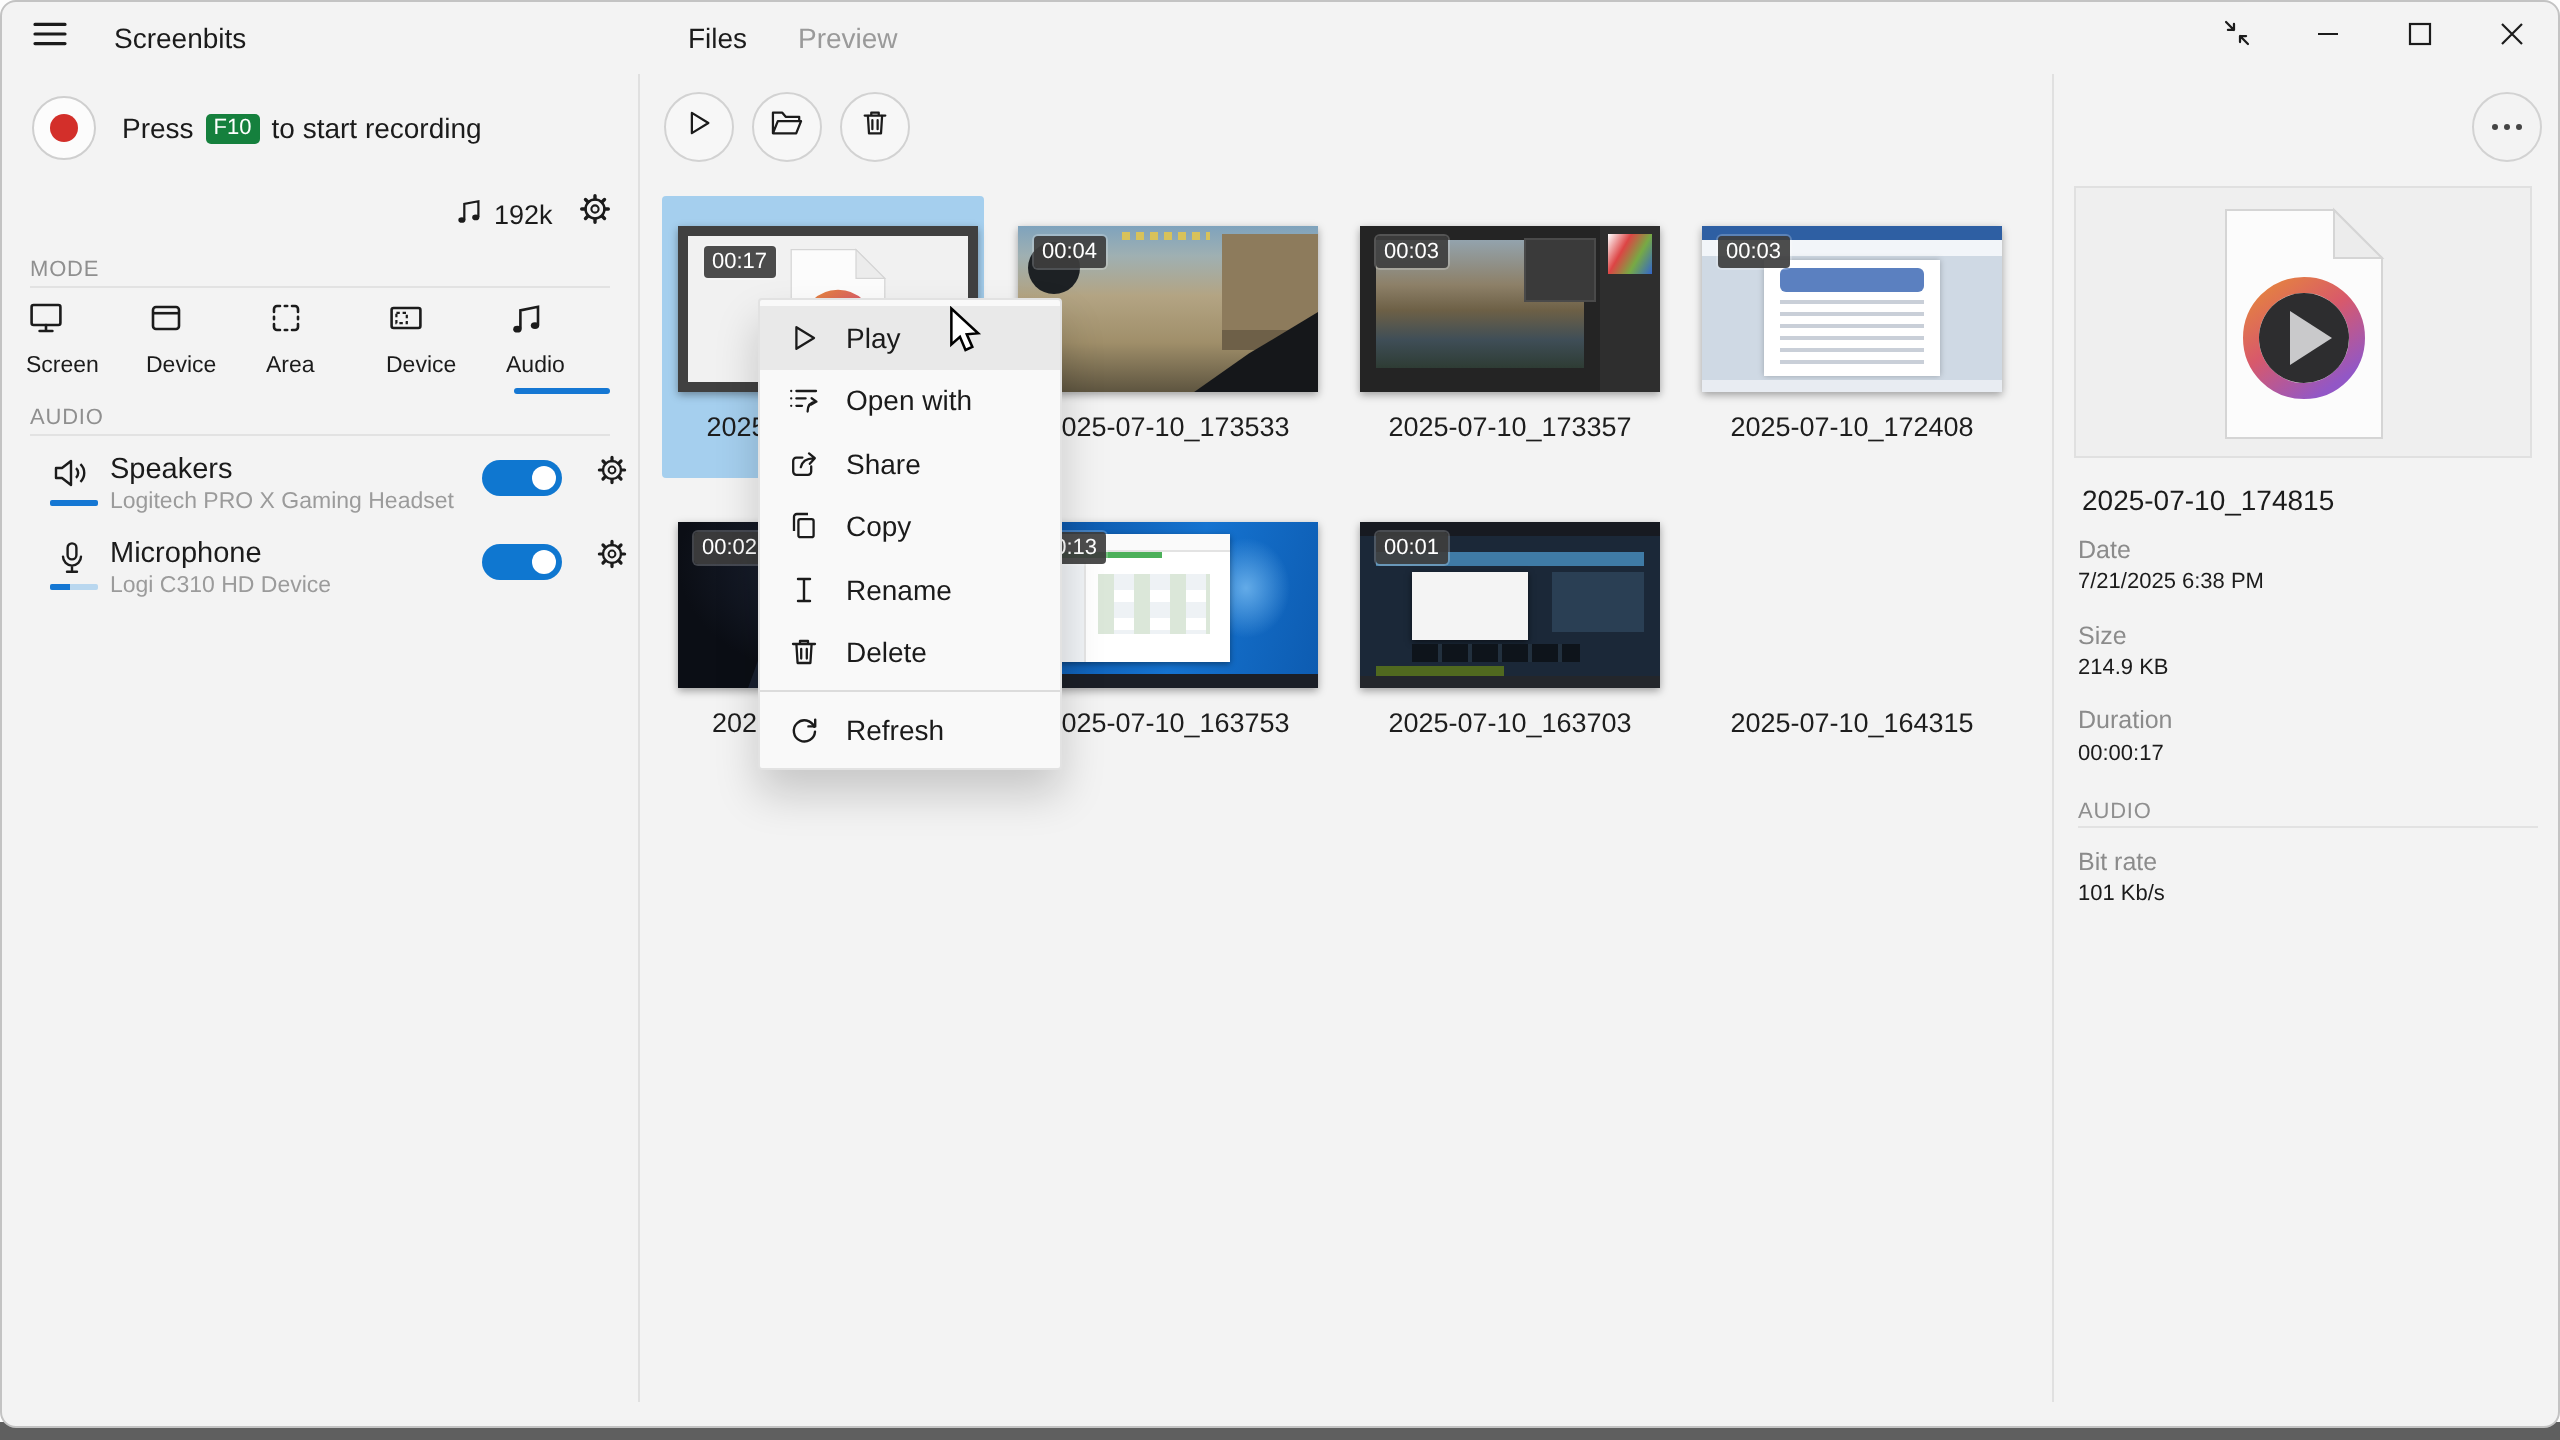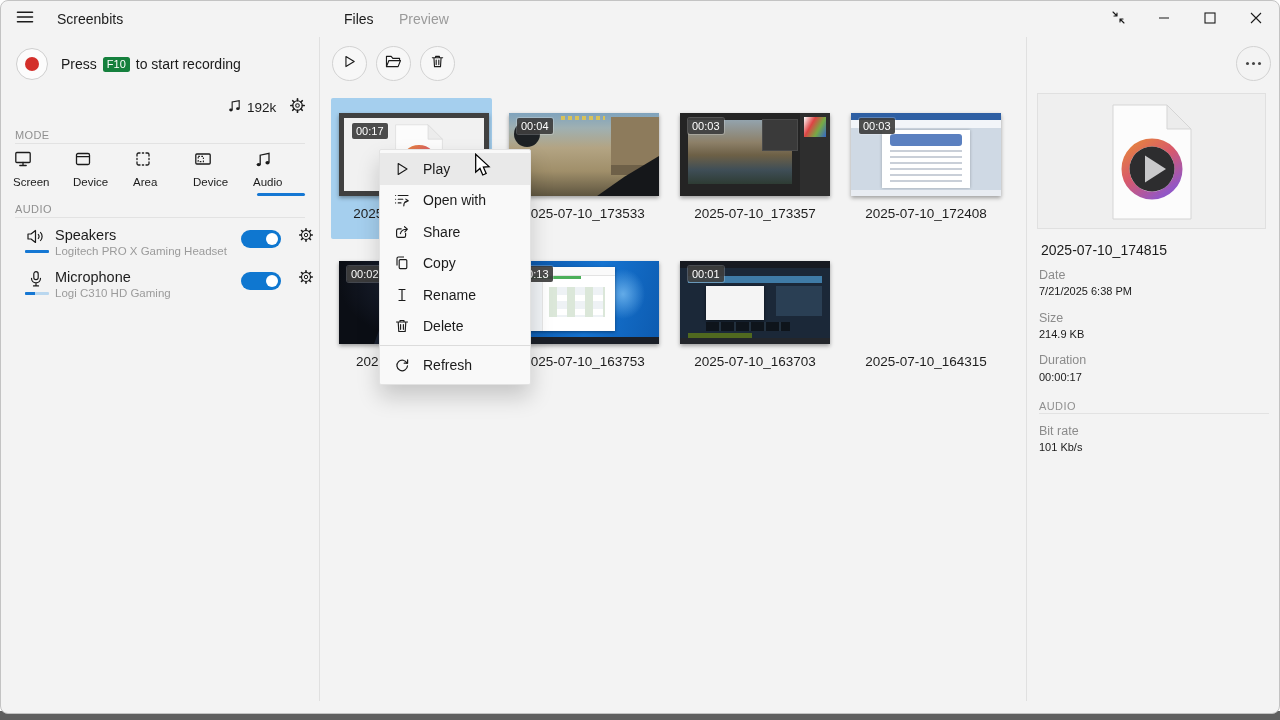--- a/index.html
+++ b/index.html
@@ -261,21 +261,21 @@
         <span class="dev-icon" style="left:17px">
           <svg width="16" height="19" viewBox="0 0 16 18" fill="none" stroke="#1b1b1b" stroke-width="1.2">
               <rect x="5.8" y="1.2" width="4.4" height="8" rx="2.2"></rect>
               <path d="M3.5 7.8a4.5 4.5 0 0 0 9 0M8 12.6v2.6M5.5 15.4h5" stroke-linecap="round"></path>
             </svg>
         </span>
         <div class="meter">
             <div class="meter-fill" style="width:42%"></div>
           </div>
         <div class="dev-name">Microphone</div>
-        <div class="dev-desc">Logi C310 HD Gaming</div>
+        <div class="dev-desc">Logi C310 HD Device</div>
         <div class="toggle">
             <div class="knob"></div>
           </div>
         <div class="dev-gear gear-btn">
           <span>
             <svg width="18" height="18" viewBox="0 0 20 20" fill="none" stroke="#1b1b1b">
                 <circle cx="10" cy="10" r="5" stroke-width="1.3"></circle>
                 <circle cx="10" cy="10" r="1.9" stroke-width="1.1"></circle>
                 <g stroke-width="1.8" stroke-linecap="round">
                   <path d="M10 4.8V3M10 15.2V17M4.8 10H3M15.2 10H17M6.3 6.3 5 5M13.7 6.3 15 5M6.3 13.7 5 15M13.7 13.7 15 15"></path>

